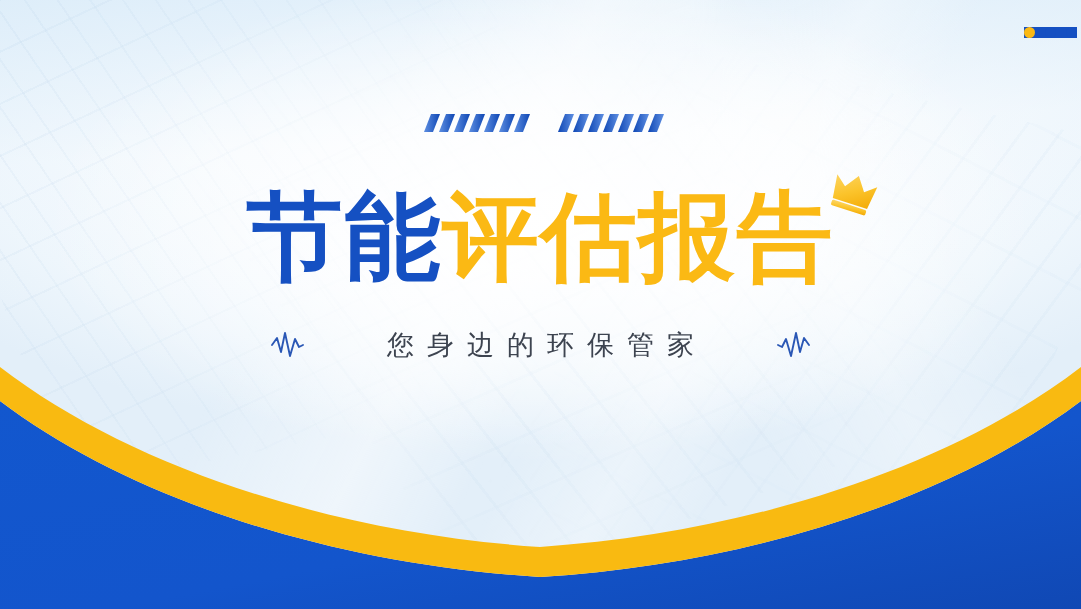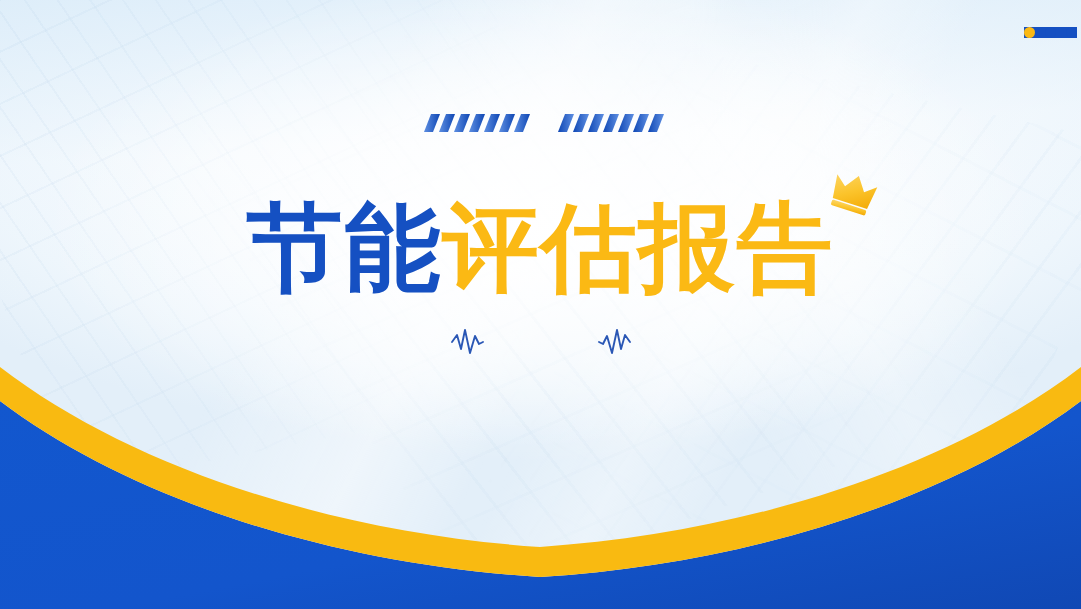--- a/index.html
+++ b/index.html
@@ -171,21 +171,21 @@
     letter-spacing: 3px;
     line-height: 1;
     white-space: nowrap;
     font-family: "Liberation Sans", "DejaVu Sans", sans-serif;
   }
   .dash-group { display: block; }
 
   
   .main-title {
     position: absolute;
-    top: 196px;
+    top: 185px;
     left: 0;
     width: 1081px;
     font-size: 96px;
     font-weight: bold;
     line-height: 1.08;
     letter-spacing: 2px;
     white-space: nowrap;
   }
   .t-blue  { color: #1550C2; }
   .t-gold  { color: #FBB914; }
@@ -332,20 +332,21 @@
           <linearGradient id="pulseLtail" x1="0" y1="0" x2="1" y2="0">
             <stop offset="0%" stop-color="#2A57B5" stop-opacity=".9"></stop>
             <stop offset="100%" stop-color="#2A57B5" stop-opacity="0"></stop>
           </linearGradient>
         </defs>
         <path d="M0,15 L52,15" stroke="url(#pulseL)" stroke-width="1.7" fill="none"></path>
         <path d="M52,15 L57,8 L61,22 L65,3 L70,26 L75,9 L79,17 L83,15" stroke="#2A57B5" stroke-width="1.9" fill="none" stroke-linejoin="round" stroke-linecap="round"></path>
         <path d="M83,15 L128,15" stroke="url(#pulseLtail)" stroke-width="1.7" fill="none"></path>
       </svg>
 
+      <span class="subtitle-text">您身边的环保管家</span>
 
       <svg width="128" height="30" viewBox="0 0 128 30">
         <defs>
           <linearGradient id="pulseRhead" x1="0" y1="0" x2="1" y2="0">
             <stop offset="0%" stop-color="#2A57B5" stop-opacity="0"></stop>
             <stop offset="100%" stop-color="#2A57B5" stop-opacity=".9"></stop>
           </linearGradient>
           <linearGradient id="pulseRtail" x1="0" y1="0" x2="1" y2="0">
             <stop offset="0%" stop-color="#2A57B5" stop-opacity=".95"></stop>
             <stop offset="55%" stop-color="#2A57B5" stop-opacity=".95"></stop>

